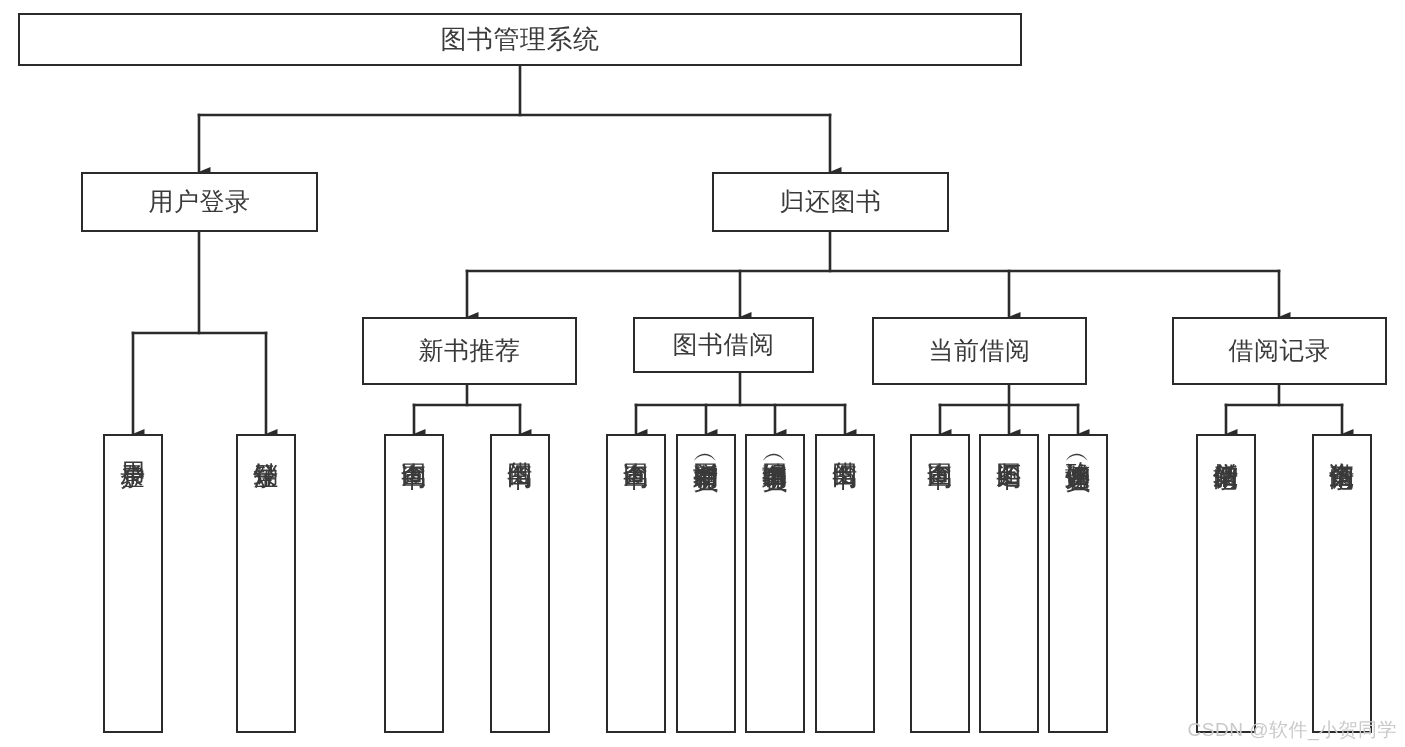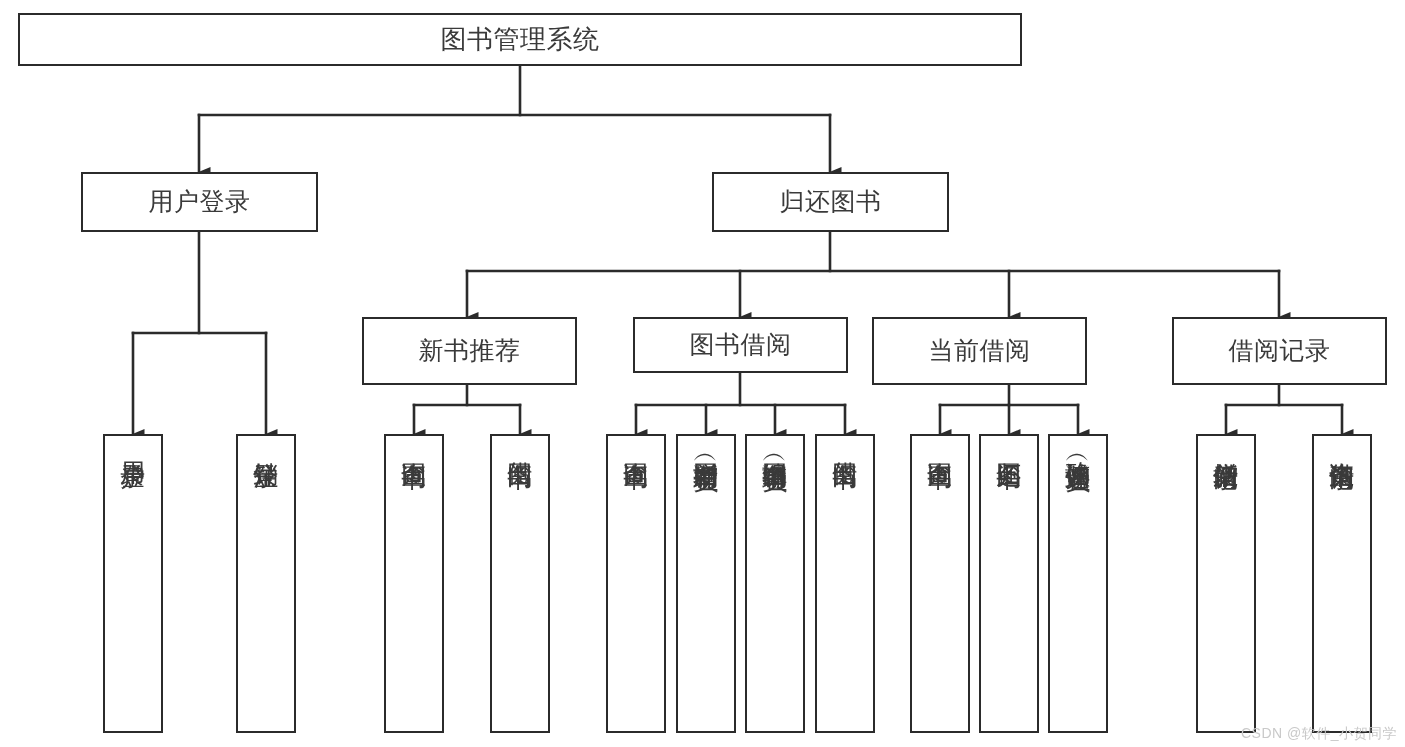--- a/index.html
+++ b/index.html
@@ -54,21 +54,21 @@
     font-size: 25px;
     line-height: 1.22;
     letter-spacing: 1px;
     white-space: normal;
     max-height: 286px;
   }
   .watermark {
     position: absolute;
     right: 8px;
     bottom: 4px;
-    font-size: 14px;
+    font-size: 19px;
     color: #c9c9c9;
     letter-spacing: 0.5px;
     white-space: nowrap;
     user-select: none;
   }
 </style>
 </head>
 <body>
 
 <div id="canvas">
@@ -132,21 +132,21 @@
   <div class="node" style="left:81px; top:172px; width:237px; height:60px;">
     <span class="lbl">用户登录</span>
   </div>
   <div class="node" style="left:712px; top:172px; width:237px; height:60px;">
     <span class="lbl">归还图书</span>
   </div>
 
   <div class="node" style="left:362px; top:317px; width:215px; height:68px;">
     <span class="lbl">新书推荐</span>
   </div>
-  <div class="node" style="left:633px; top:317px; width:215px; height:56px;">
+  <div class="node" style="left:633px; top:317px; width:181px; height:56px;">
     <span class="lbl">图书借阅</span>
   </div>
   <div class="node" style="left:872px; top:317px; width:215px; height:68px;">
     <span class="lbl">当前借阅</span>
   </div>
   <div class="node" style="left:1172px; top:317px; width:215px; height:68px;">
     <span class="lbl">借阅记录</span>
   </div>
 
   <div class="node leaf" style="left:103px; top:434px; width:60px; height:299px;">

